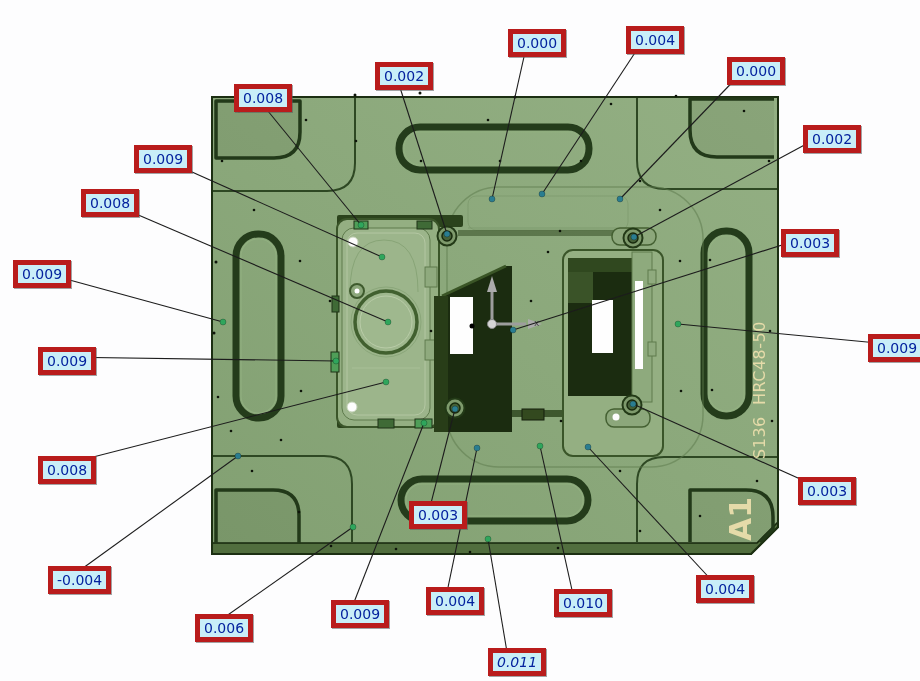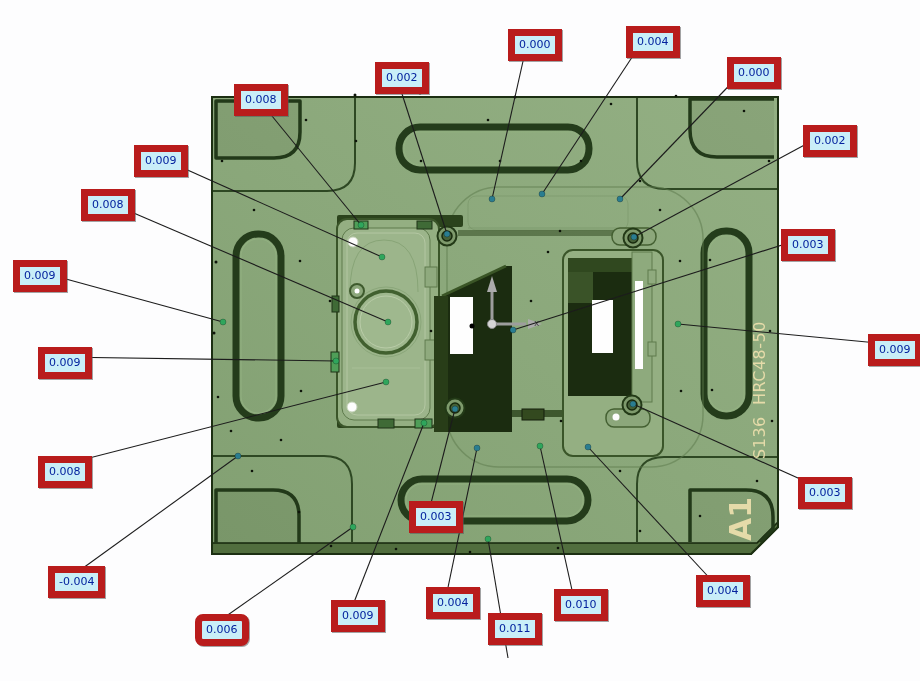--- a/index.html
+++ b/index.html
@@ -1,21 +1,21 @@
 <!DOCTYPE html>
 <html><head>
 <meta charset="utf-8">
 <style>
   html,body{margin:0;padding:0;background:#fdfdfe;}
   #stage{position:relative;width:920px;height:681px;background:#fdfdfe;overflow:hidden;
          font-family:"DejaVu Sans","Liberation Sans",sans-serif;}
   #part-svg{position:absolute;left:0;top:0;}
   #label-layer{position:absolute;left:0;top:0;width:920px;height:681px;pointer-events:none;}
-  .mlabel{position:absolute;background:#c9eef8;border:7px solid #b91c1c;color:#04229e;
-          font-size:11px;line-height:16px;padding:1px 4px;box-shadow:1px 1px 0 rgba(90,90,90,.55);
+  .mlabel{position:absolute;background:#c9eef8;border:5px solid #b91c1c;color:#04229e;
+          font-size:14px;line-height:16px;padding:1px 4px;box-shadow:1px 1px 0 rgba(90,90,90,.55);
           white-space:nowrap;pointer-events:auto;}
 </style>
 </head>
 <body>
 
 <div id="stage">
 <svg id="part-svg" width="920" height="681" viewBox="0 0 920 681" xmlns="http://www.w3.org/2000/svg">
   <defs>
     <linearGradient id="faceGrad" x1="0" y1="1" x2="1" y2="0">
       <stop offset="0" stop-color="#82a072"></stop>
@@ -261,25 +261,25 @@
       <div class="mlabel" style="left: 375px; top: 62px;">0.002</div>
       <div class="mlabel" style="left: 508px; top: 29px;">0.000</div>
       <div class="mlabel" style="left: 626px; top: 26px;">0.004</div>
       <div class="mlabel" style="left: 727px; top: 57px;">0.000</div>
       <div class="mlabel" style="left: 803px; top: 125px;">0.002</div>
       <div class="mlabel" style="left: 781px; top: 229px;">0.003</div>
       <div class="mlabel" style="left: 868px; top: 334px;">0.009</div>
       <div class="mlabel" style="left: 798px; top: 477px;">0.003</div>
       <div class="mlabel" style="left: 696px; top: 575px;">0.004</div>
       <div class="mlabel" style="left: 554px; top: 589px; text-align: right;">0.010</div>
-      <div class="mlabel" style="left: 488px; top: 613px;">0.011</div>
+      <div class="mlabel" style="left: 488px; top: 648px; font-style: italic;">0.011</div>
       <div class="mlabel" style="left: 426px; top: 587px;">0.004</div>
       <div class="mlabel" style="left: 409px; top: 501px;">0.003</div>
       <div class="mlabel" style="left: 331px; top: 600px;">0.009</div>
-      <div class="mlabel" style="left: 195px; top: 614px; border-radius: 8px;">0.006</div>
+      <div class="mlabel" style="left: 195px; top: 614px;">0.006</div>
       <div class="mlabel" style="left: 48px; top: 566px;">-0.004</div>
       <div class="mlabel" style="left: 38px; top: 456px;">0.008</div>
       <div class="mlabel" style="left: 38px; top: 347px;">0.009</div>
       <div class="mlabel" style="left: 13px; top: 260px;">0.009</div>
       <div class="mlabel" style="left: 81px; top: 189px;">0.008</div>
       <div class="mlabel" style="left: 134px; top: 145px;">0.009</div>
     </div>
 </div>
 
 </body></html>

